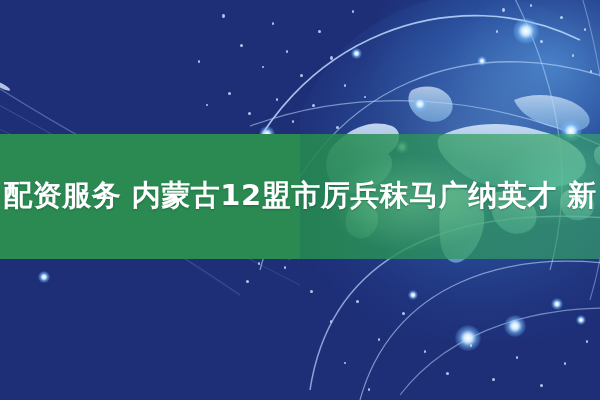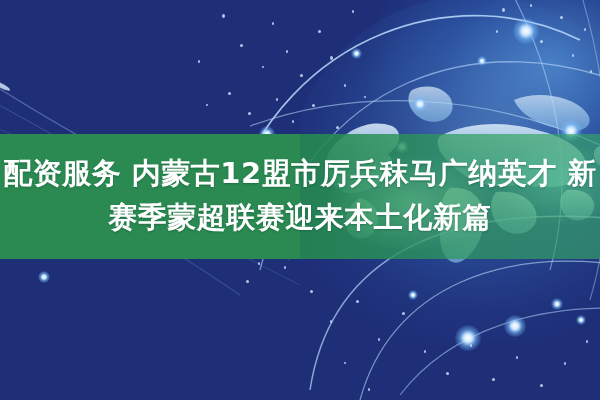--- a/index.html
+++ b/index.html
@@ -259,16 +259,15 @@
   <div class="dot" style="left:246px; top:280px; width:3px; height:3px;"></div>
   <div class="dot" style="left:258px; top:262px; width:2px; height:3px;"></div>
   <div class="dot" style="left:284px; top:266px; width:2px; height:3px;"></div>
 
   <div class="green-band"></div>
   <div class="green-band-solid"></div>
   <div class="green-glow"></div>
 
   <div class="headline">
     <div class="headline-line">配资服务 内蒙古12盟市厉兵秣马广纳英才 新</div>
-    <div class="headline-line">赛季蒙超联赛迎来本土化新篇</div>
   </div>
 
 </div>
 
 </body></html>

